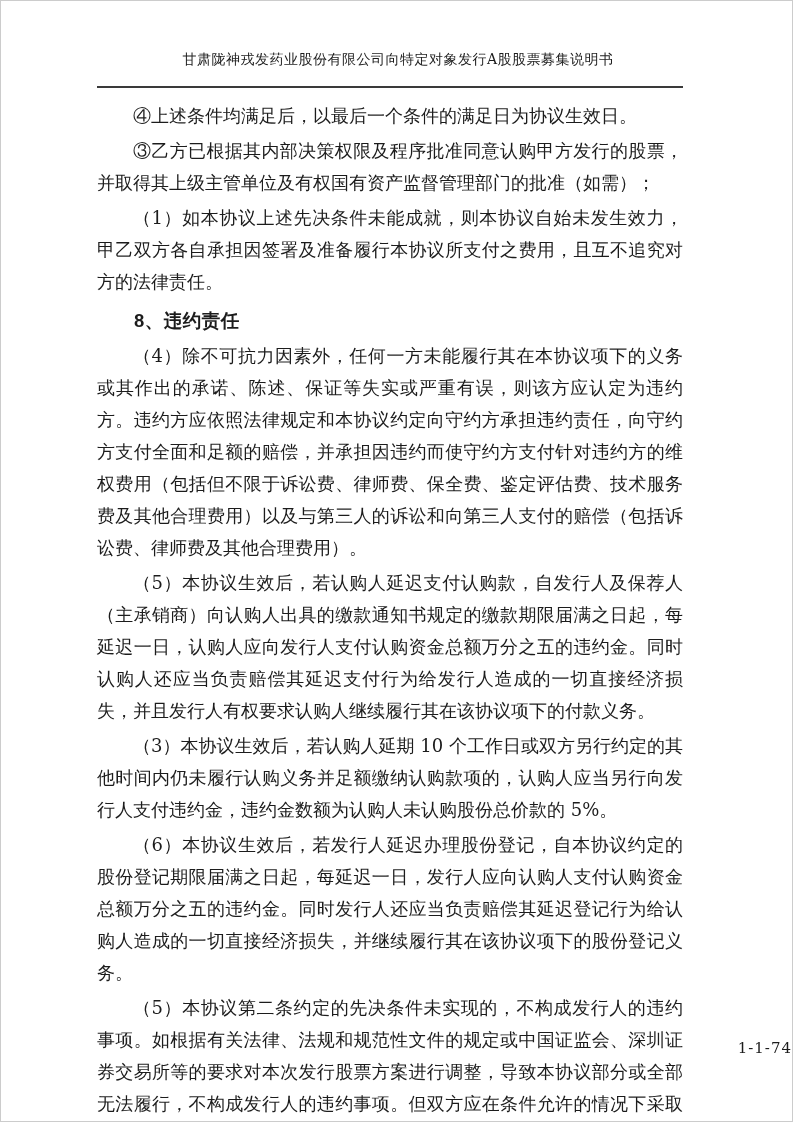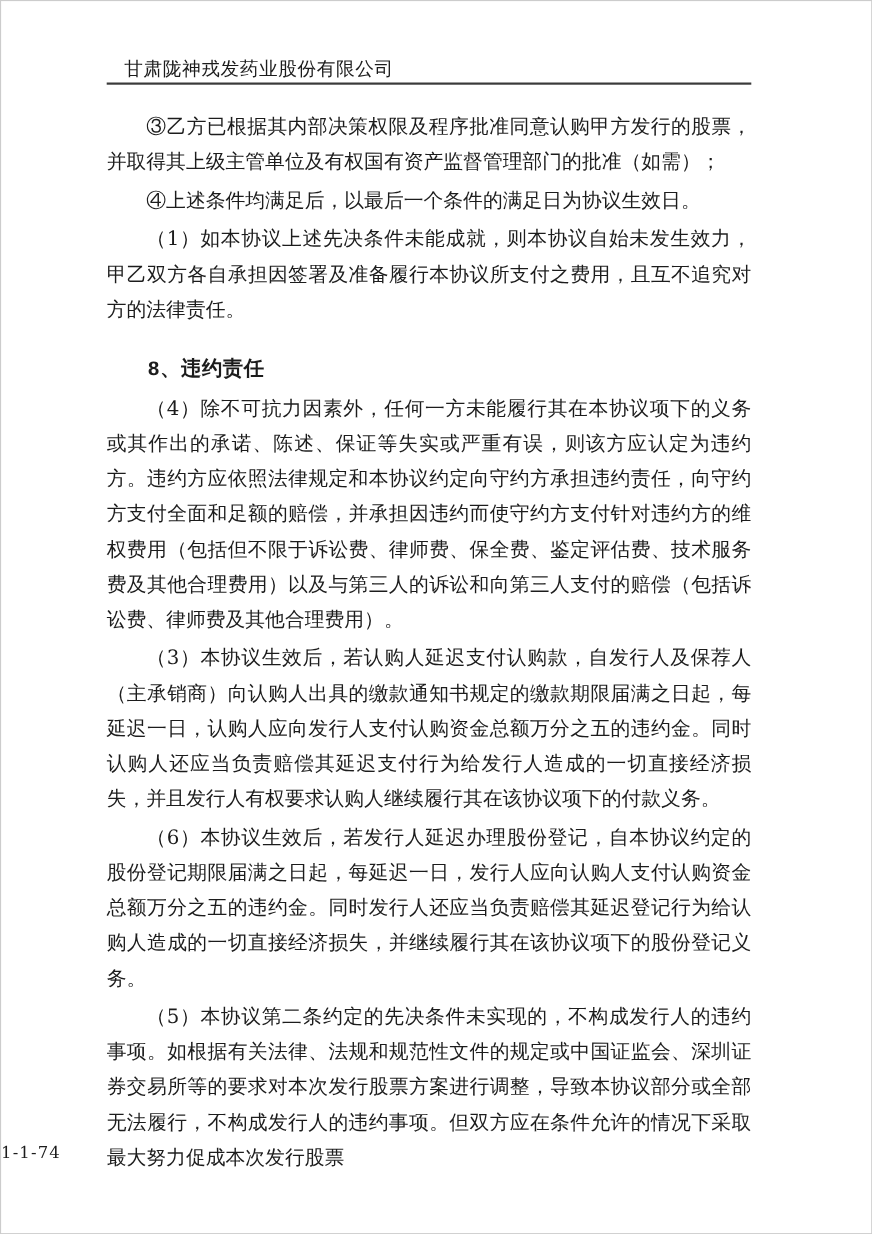--- a/index.html
+++ b/index.html
@@ -17,78 +17,80 @@
     overflow: hidden;
     font-family: "DejaVu Serif", "Liberation Serif", serif;
     color: #1c1c1c;
   }
   .header {
     position: absolute;
     top: 50px;
     left: 96px;
     width: 586px;
     display: flex;
-    justify-content: flex-start;
+    justify-content: center;
     align-items: flex-end;
-    font-size: 17px;
+    font-size: 14px;
     letter-spacing: 0.5px;
     border-bottom: 2px solid #3a3a3a;
-    padding-bottom: 1px;
+    padding-bottom: 17px;
   }
   .header .hleft {
     padding-left: 16px;
   }
   .doc-body {
     position: absolute;
     top: 96px;
     left: 96px;
     width: 586px;
     font-size: 18px;
     line-height: 32px;
     text-align: justify;
     text-justify: inter-ideograph;
   }
   .para {
     margin: 3px 0;
     text-indent: 2em;
   }
   .heading {
-    margin: 23px 0 3px 0;
+    margin: 7px 0 3px 0;
     text-indent: 2em;
     font-size: 18.5px;
     font-weight: bold;
-    font-family: Liberation Mono, monospace;
+    font-family: Liberation Sans, sans-serif;
     letter-spacing: 0.5px;
   }
   .footer {
     position: absolute;
     bottom: 64px;
     left: 0;
     width: 100%;
-    text-align: left;
+    text-align: right;
     font-size: 15px;
     letter-spacing: 1px;
   }
 </style>
 </head>
 <body>
 
 <div class="page">
 
   <div class="header">
     <span class="hleft">甘肃陇神戎发药业股份有限公司</span>
+    <span class="hright">向特定对象发行A股股票募集说明书</span>
   </div>
 
   <div class="doc-body">
+    <p class="para">④上述条件均满足后，以最后一个条件的满足日为协议生效日。</p>
     <p class="para">③乙方已根据其内部决策权限及程序批准同意认购甲方发行的股票，并取得其上级主管单位及有权国有资产监督管理部门的批准（如需）；</p>
-    <p class="para">④上述条件均满足后，以最后一个条件的满足日为协议生效日。</p>
     <p class="para">（1）如本协议上述先决条件未能成就，则本协议自始未发生效力，甲乙双方各自承担因签署及准备履行本协议所支付之费用，且互不追究对方的法律责任。</p>
     <h3 class="heading">8、违约责任</h3>
     <p class="para">（4）除不可抗力因素外，任何一方未能履行其在本协议项下的义务或其作出的承诺、陈述、保证等失实或严重有误，则该方应认定为违约方。违约方应依照法律规定和本协议约定向守约方承担违约责任，向守约方支付全面和足额的赔偿，并承担因违约而使守约方支付针对违约方的维权费用（包括但不限于诉讼费、律师费、保全费、鉴定评估费、技术服务费及其他合理费用）以及与第三人的诉讼和向第三人支付的赔偿（包括诉讼费、律师费及其他合理费用）。</p>
-    <p class="para">（3）本协议生效后，若认购人延迟支付认购款，自发行人及保荐人（主承销商）向认购人出具的缴款通知书规定的缴款期限届满之日起，每延迟一日，认购人应向发行人支付认购资金总额万分之五的违约金。同时认购人还应当负责赔偿其延迟支付行为给发行人造成的一切直接经济损失，并且发行人有权要求认购人继续履行其在该协议项下的付款义务。</p>
+    <p class="para">（5）本协议生效后，若认购人延迟支付认购款，自发行人及保荐人（主承销商）向认购人出具的缴款通知书规定的缴款期限届满之日起，每延迟一日，认购人应向发行人支付认购资金总额万分之五的违约金。同时认购人还应当负责赔偿其延迟支付行为给发行人造成的一切直接经济损失，并且发行人有权要求认购人继续履行其在该协议项下的付款义务。</p>
+    <p class="para">（3）本协议生效后，若认购人延期 10 个工作日或双方另行约定的其他时间内仍未履行认购义务并足额缴纳认购款项的，认购人应当另行向发行人支付违约金，违约金数额为认购人未认购股份总价款的 5%。</p>
     <p class="para">（6）本协议生效后，若发行人延迟办理股份登记，自本协议约定的股份登记期限届满之日起，每延迟一日，发行人应向认购人支付认购资金总额万分之五的违约金。同时发行人还应当负责赔偿其延迟登记行为给认购人造成的一切直接经济损失，并继续履行其在该协议项下的股份登记义务。</p>
     <p class="para">（5）本协议第二条约定的先决条件未实现的，不构成发行人的违约事项。如根据有关法律、法规和规范性文件的规定或中国证监会、深圳证券交易所等的要求对本次发行股票方案进行调整，导致本协议部分或全部无法履行，不构成发行人的违约事项。但双方应在条件允许的情况下采取最大努力促成本次发行股票</p>
   </div>
 
   <div class="footer">
     <span>1-1-74</span>
   </div>
 
 </div>
 

